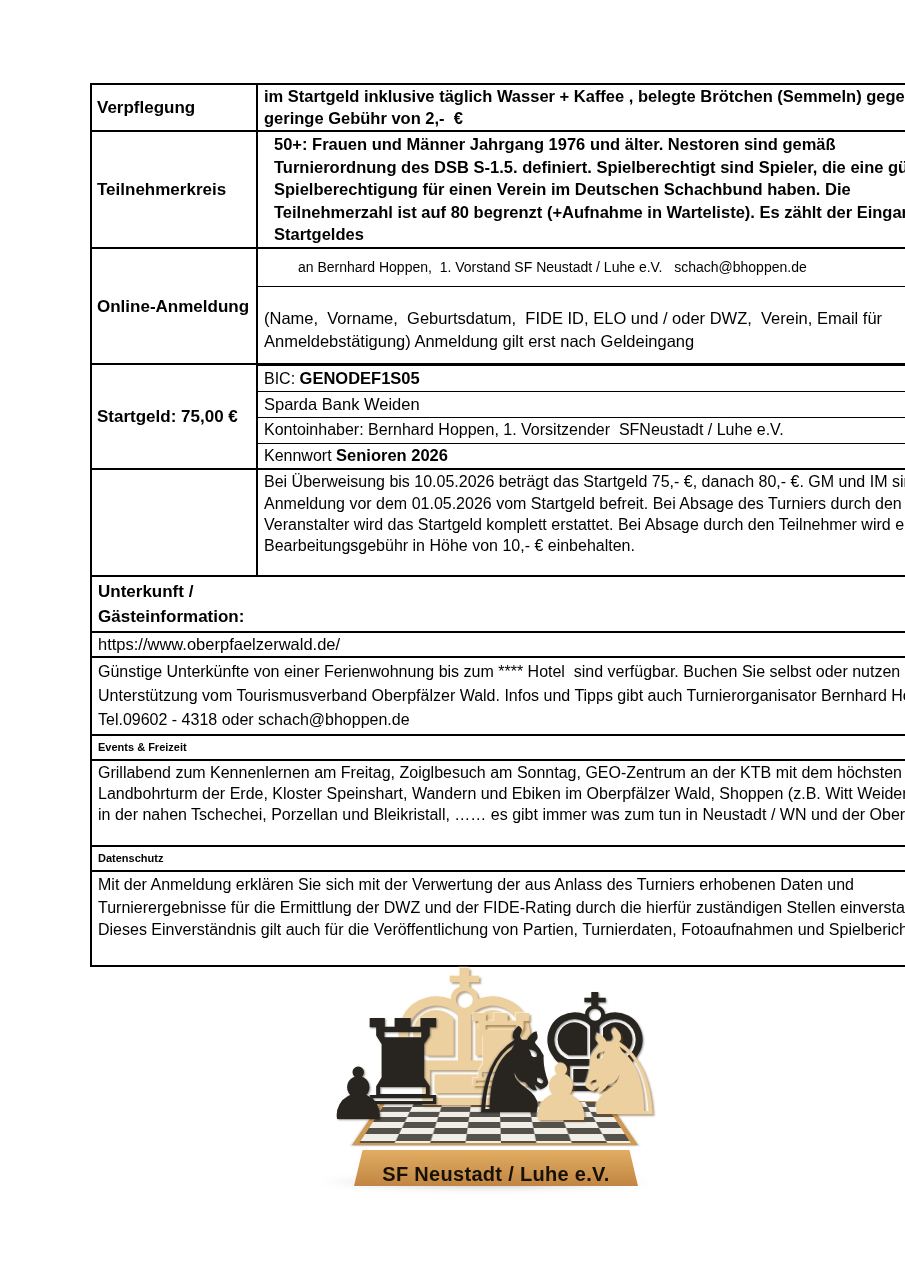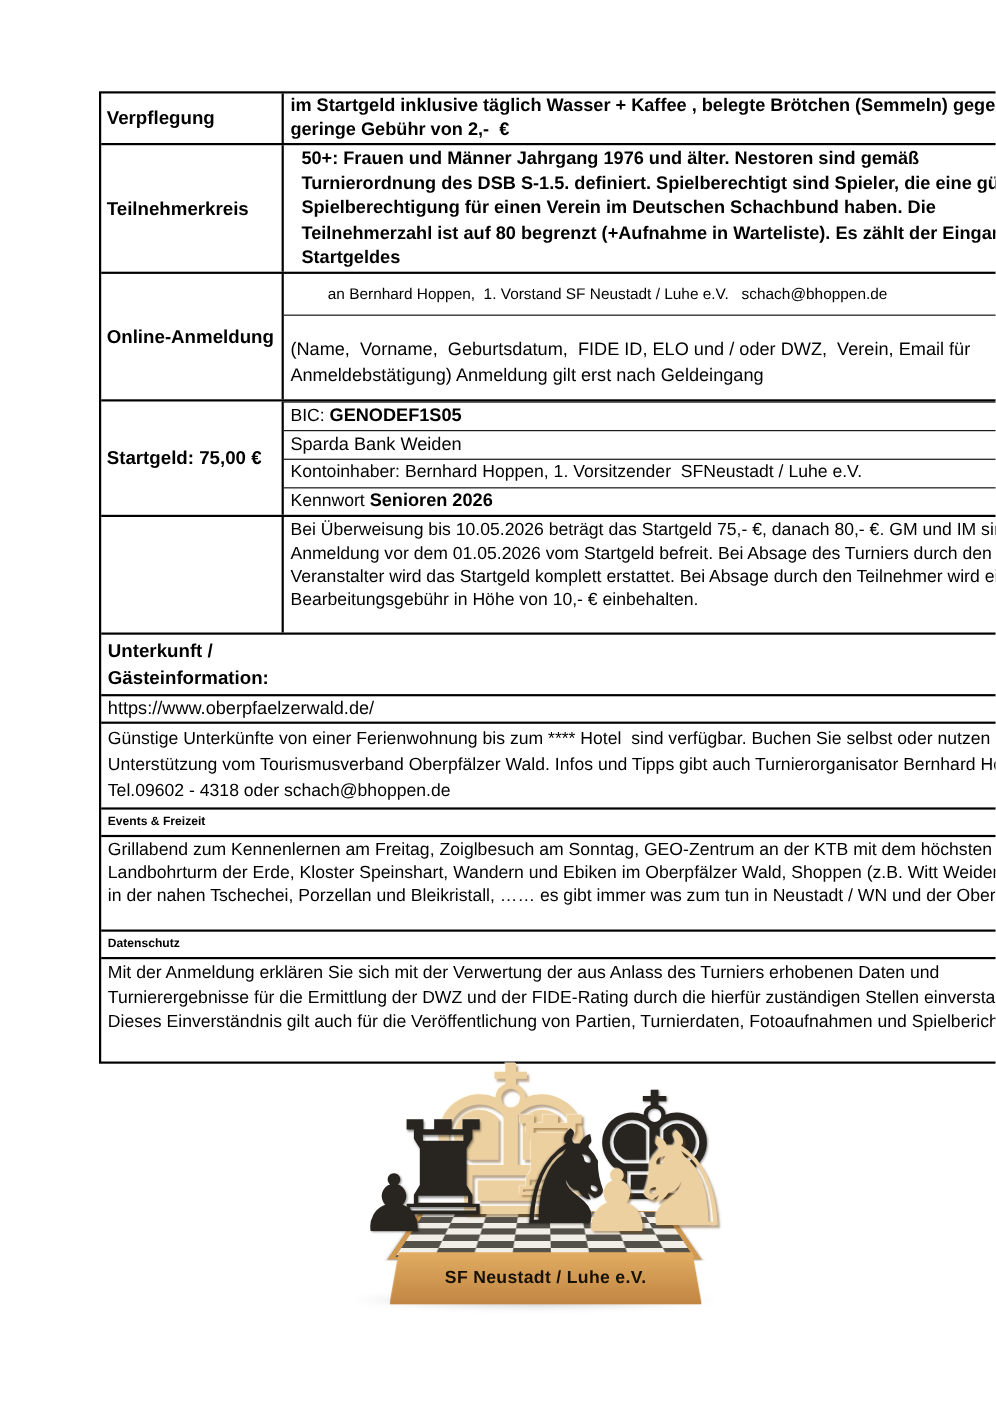--- a/index.html
+++ b/index.html
@@ -74,25 +74,25 @@
     position:absolute;left:32px;bottom:45px;width:286px;height:150px;
     box-sizing:border-box;
     background-image:conic-gradient(#54504a 0 90deg,#f1eee8 0 180deg,#54504a 0 270deg,#f1eee8 0);
     background-size:71.5px 38px;
     border:6px solid #d09a52;
     transform-origin:50% 100%;
     transform:perspective(520px) rotateX(68deg);
     box-shadow:0 2px 3px rgba(0,0,0,0.35);
   }
   .base{
-    position:absolute;left:34px;bottom:4px;width:284px;height:48px;
+    position:absolute;left:34px;bottom:4px;width:284px;height:36px;
     background:linear-gradient(180deg,#e2ad63,#c08542);
     clip-path:polygon(3% 0,97% 0,100% 100%,0 100%);
-    display:flex;align-items:center;justify-content:center;
-    font-weight:700;font-size:16px;color:#161005;letter-spacing:0.3px;
+    display:flex;align-items:flex-end;justify-content:center;
+    font-weight:700;font-size:20px;color:#161005;letter-spacing:0.3px;
   }
   .pc{
     position:absolute;line-height:1;
     font-family:"DejaVu Sans", sans-serif;
   }
   .pc.w{color:#ecd0a0;text-shadow:2px 2px 2px rgba(120,80,30,0.5), -1px -1px 1px rgba(255,248,230,0.6);}
   .pc.bk{color:#28241f;text-shadow:1px 1px 2px rgba(0,0,0,0.45), -1px -1px 1px rgba(255,255,255,0.28);}
   .p1{left:6px;bottom:60px;font-size:72px;z-index:5;}
   .p2{left:30px;bottom:68px;font-size:118px;z-index:3;}
   .p3{left:60px;bottom:56px;font-size:188px;z-index:1;}

